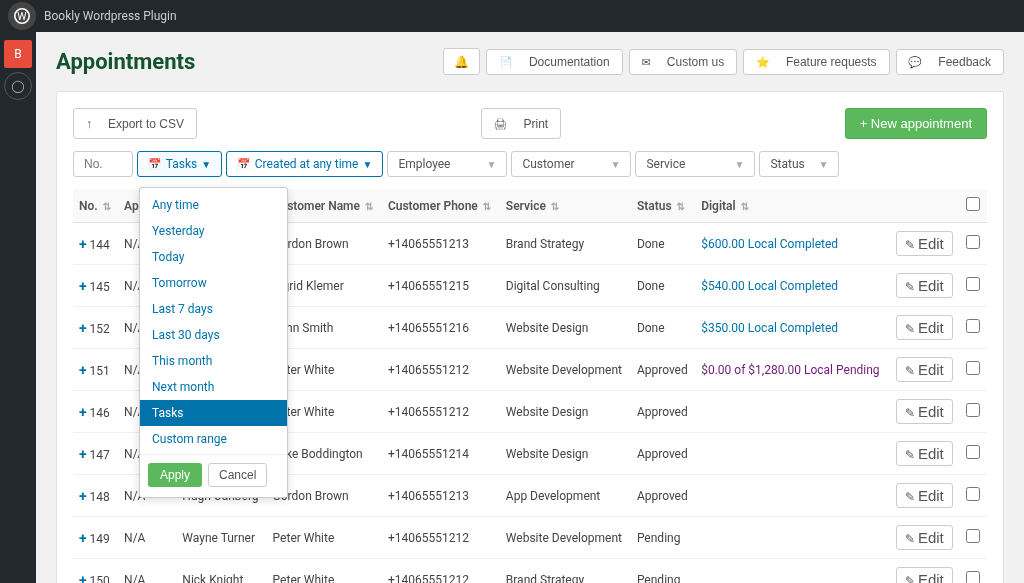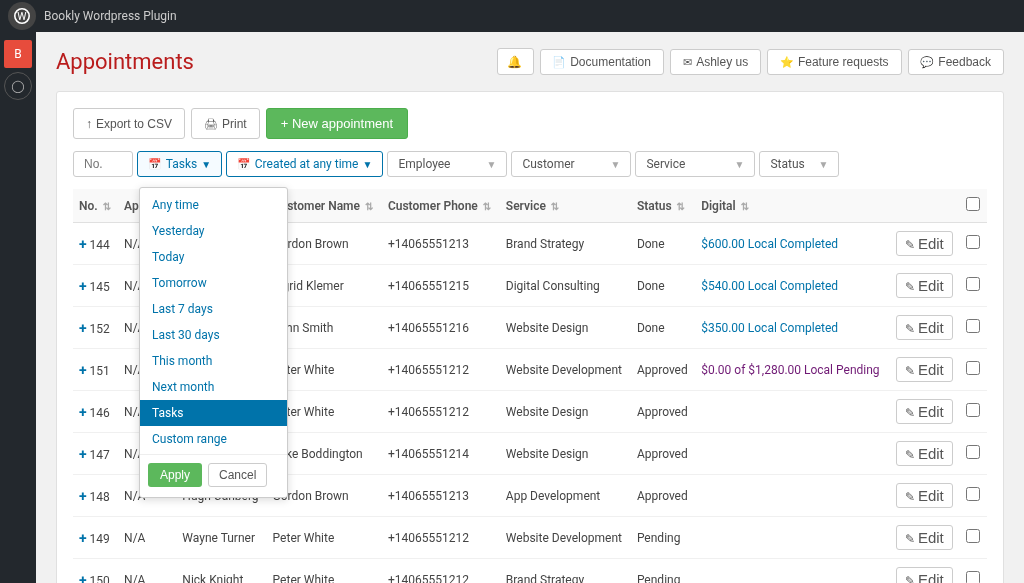--- a/index.html
+++ b/index.html
@@ -66,32 +66,32 @@
 
     
     .page-header {
       display: flex;
       align-items: center;
       justify-content: space-between;
       margin-bottom: 16px;
     }
     .page-title {
       font-size: 22px;
-      font-weight: 400;
-      color: #b91c1c;
+      font-weight: 700;
+      color: #14532d;
     }
     .top-actions {
       display: flex;
       gap: 6px;
       align-items: center;
     }
     .btn {
       display: inline-flex;
       align-items: center;
-      gap: 4px;
+      gap: 16px;
       padding: 5px 12px;
       border-radius: 3px;
       border: 1px solid #ccc;
       background: #fff;
       cursor: pointer;
       font-size: 12px;
       color: #555;
       white-space: nowrap;
     }
     .btn-primary {
@@ -115,21 +115,21 @@
     .card {
       background: #fff;
       border: 1px solid #e0e0e0;
       border-radius: 3px;
       padding: 16px;
     }
 
     
     .table-toolbar {
       display: flex;
-      justify-content: flex-start;
+      justify-content: space-between;
       gap: 6px;
       margin-bottom: 12px;
     }
 
     
     .filter-row {
       display: flex;
       gap: 4px;
       margin-bottom: 12px;
       align-items: center;
@@ -319,21 +319,21 @@
     <div class="top-actions">
       <button class="btn-bell">
         <span class="icon-bell"></span>
       </button>
       <button class="btn">
         <span class="icon-doc"></span>
         <span>Documentation</span>
       </button>
       <button class="btn">
         <span class="icon-mail"></span>
-        <span>Ashley us</span>
+        <span>Custom us</span>
       </button>
       <button class="btn">
         <span class="icon-star"></span>
         <span>Feature requests</span>
       </button>
       <button class="btn">
         <span class="icon-comment"></span>
         <span>Feedback</span>
       </button>
     </div>

